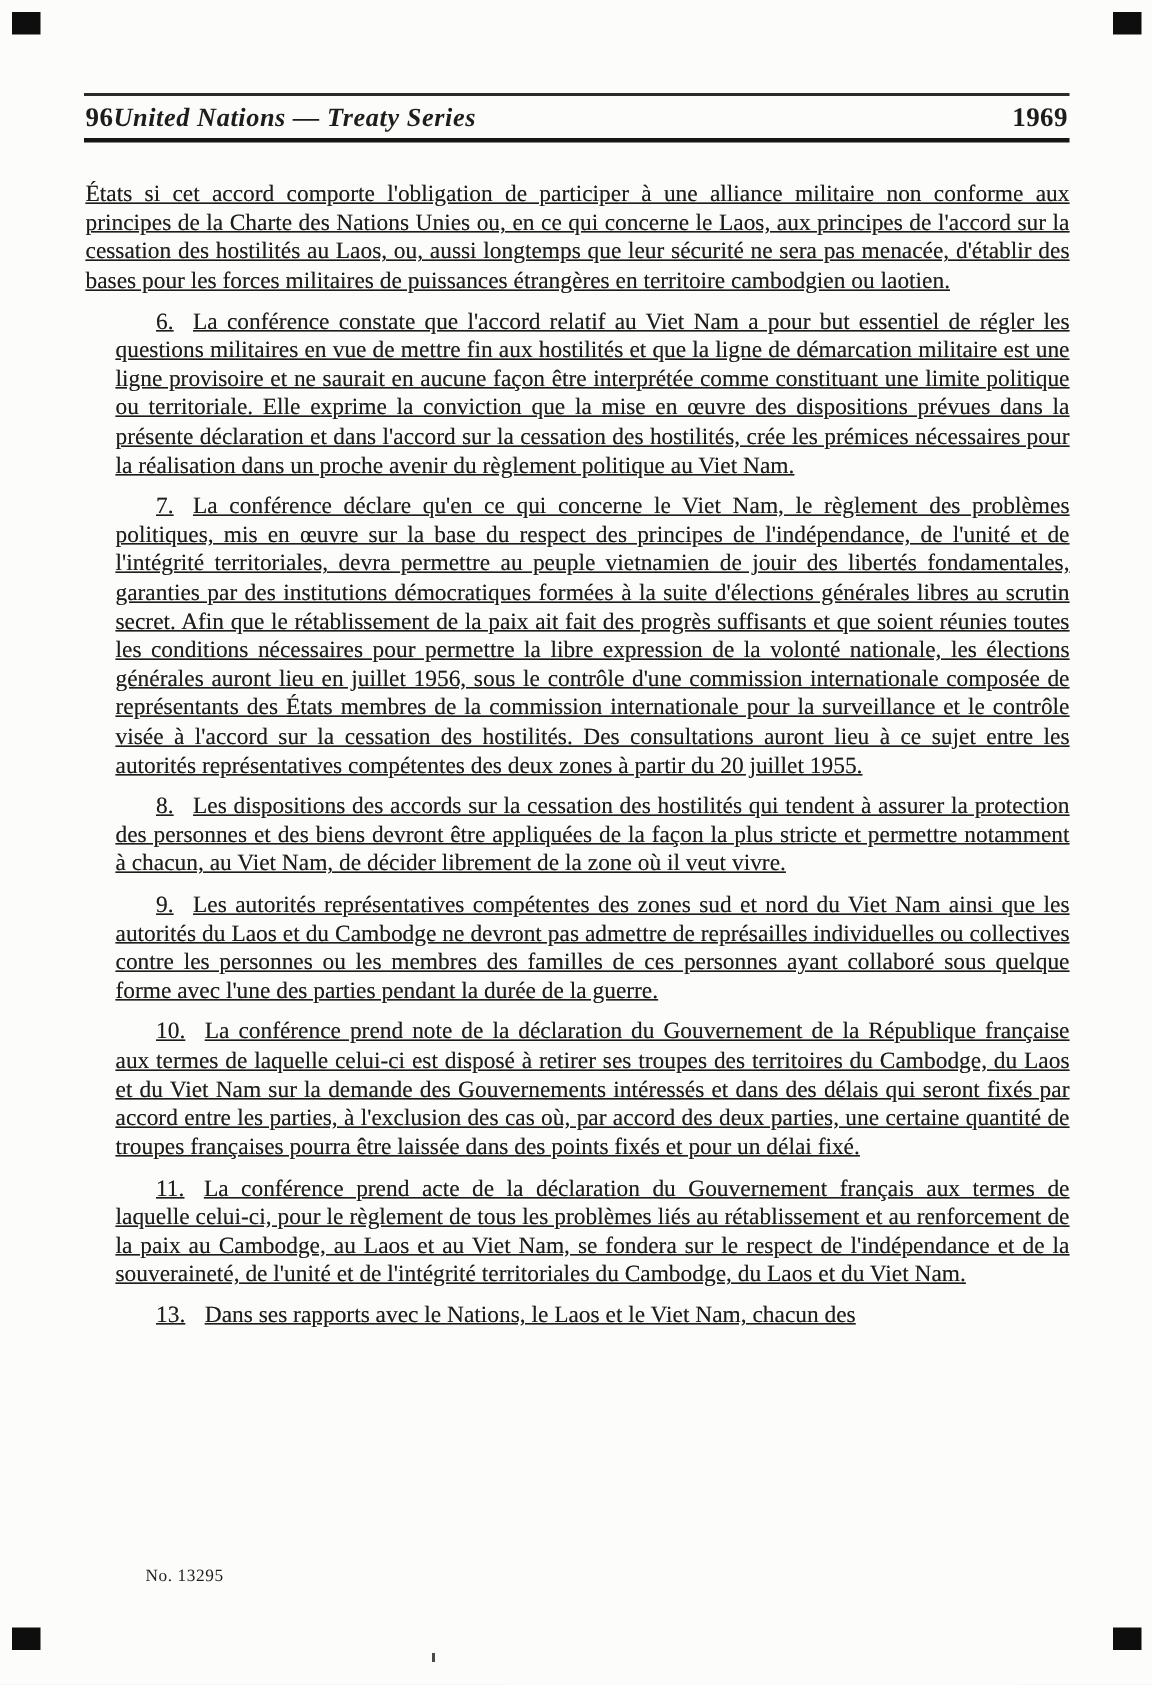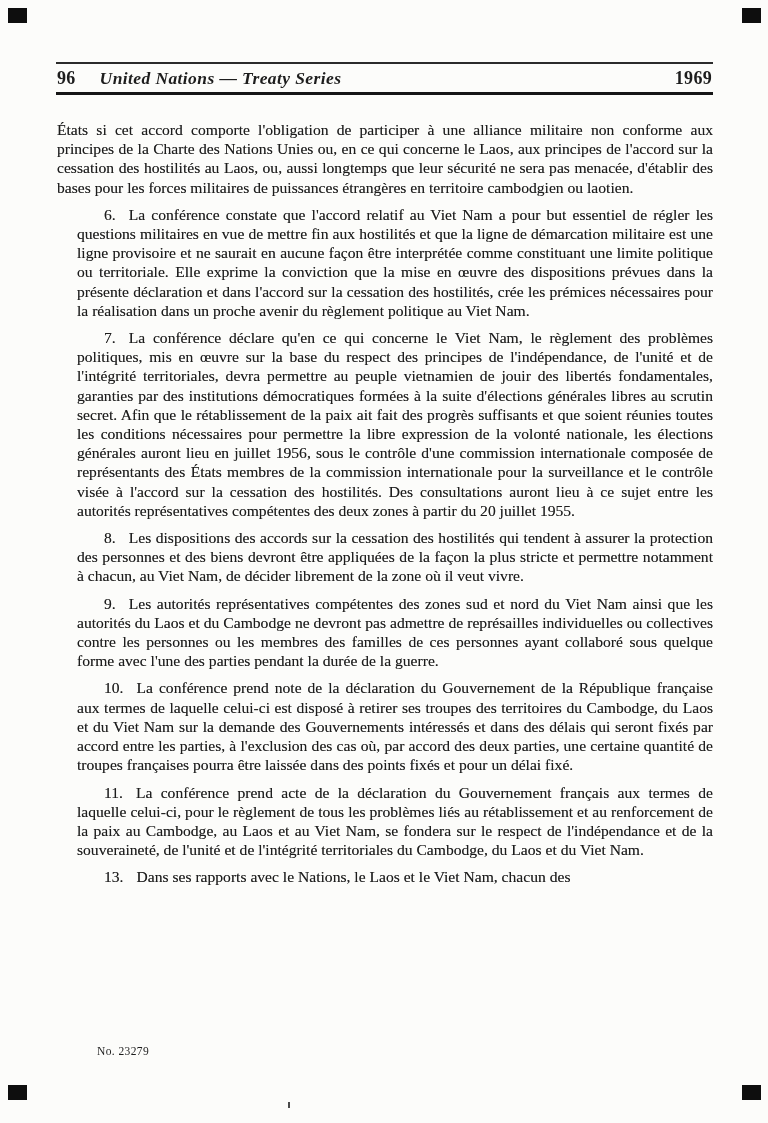--- a/index.html
+++ b/index.html
@@ -31,21 +31,20 @@
     position: absolute;
     left: 56px;
     top: 62px;
     width: 657px;
     border-top: 2px solid #2b2b2b;
     border-bottom: 3px solid #161616;
     padding: 4px 1px 3px 1px;
     display: flex;
     align-items: baseline;
     box-sizing: border-box;
-    gap: 24px;
   }
   .header .pagenum,
   .header .year {
     font-size: 18px;
     font-weight: bold;
     letter-spacing: 0.3px;
   }
   .header .title {
     flex: 1;
     font-style: italic;
@@ -57,20 +56,21 @@
   
   .content {
     position: absolute;
     left: 57px;
     top: 120px;
     width: 656px;
     font-size: 15.6px;
     line-height: 19.2px;
     text-align: justify;
     text-shadow: 0 0 0.4px rgba(20,20,20,0.5);
+    text-decoration: underline;
   }
   .content p { margin: 0; }
   .content p + p { margin-top: 8px; margin-left: 20px; }
   .content p.numbered { text-indent: 27px; }
   .content .pnum:not(:empty) { margin-right: 13px; }
 
   
   .footer {
     position: absolute;
     left: 97px;
@@ -123,17 +123,17 @@
       <span class="pnum">10.</span><span>La conférence prend note de la déclaration du Gouvernement de la République française aux termes de laquelle celui-ci est disposé à retirer ses troupes des territoires du Cambodge, du Laos et du Viet Nam sur la demande des Gouvernements intéressés et dans des délais qui seront fixés par accord entre les parties, à l'exclusion des cas où, par accord des deux parties, une certaine quantité de troupes françaises pourra être laissée dans des points fixés et pour un délai fixé.</span>
     </p>
     <p class="numbered">
       <span class="pnum">11.</span><span>La conférence prend acte de la déclaration du Gouvernement français aux termes de laquelle celui-ci, pour le règlement de tous les problèmes liés au rétablissement et au renforcement de la paix au Cambodge, au Laos et au Viet Nam, se fondera sur le respect de l'indépendance et de la souveraineté, de l'unité et de l'intégrité territoriales du Cambodge, du Laos et du Viet Nam.</span>
     </p>
     <p class="numbered">
       <span class="pnum">13.</span><span>Dans ses rapports avec le Nations, le Laos et le Viet Nam, chacun des</span>
     </p>
   </div>
 
-  <div class="footer">No. 23279</div>
+  <div class="footer">No. 13295</div>
 
   <div class="scan-tick"></div>
 
 </div>
 
 </body></html>

